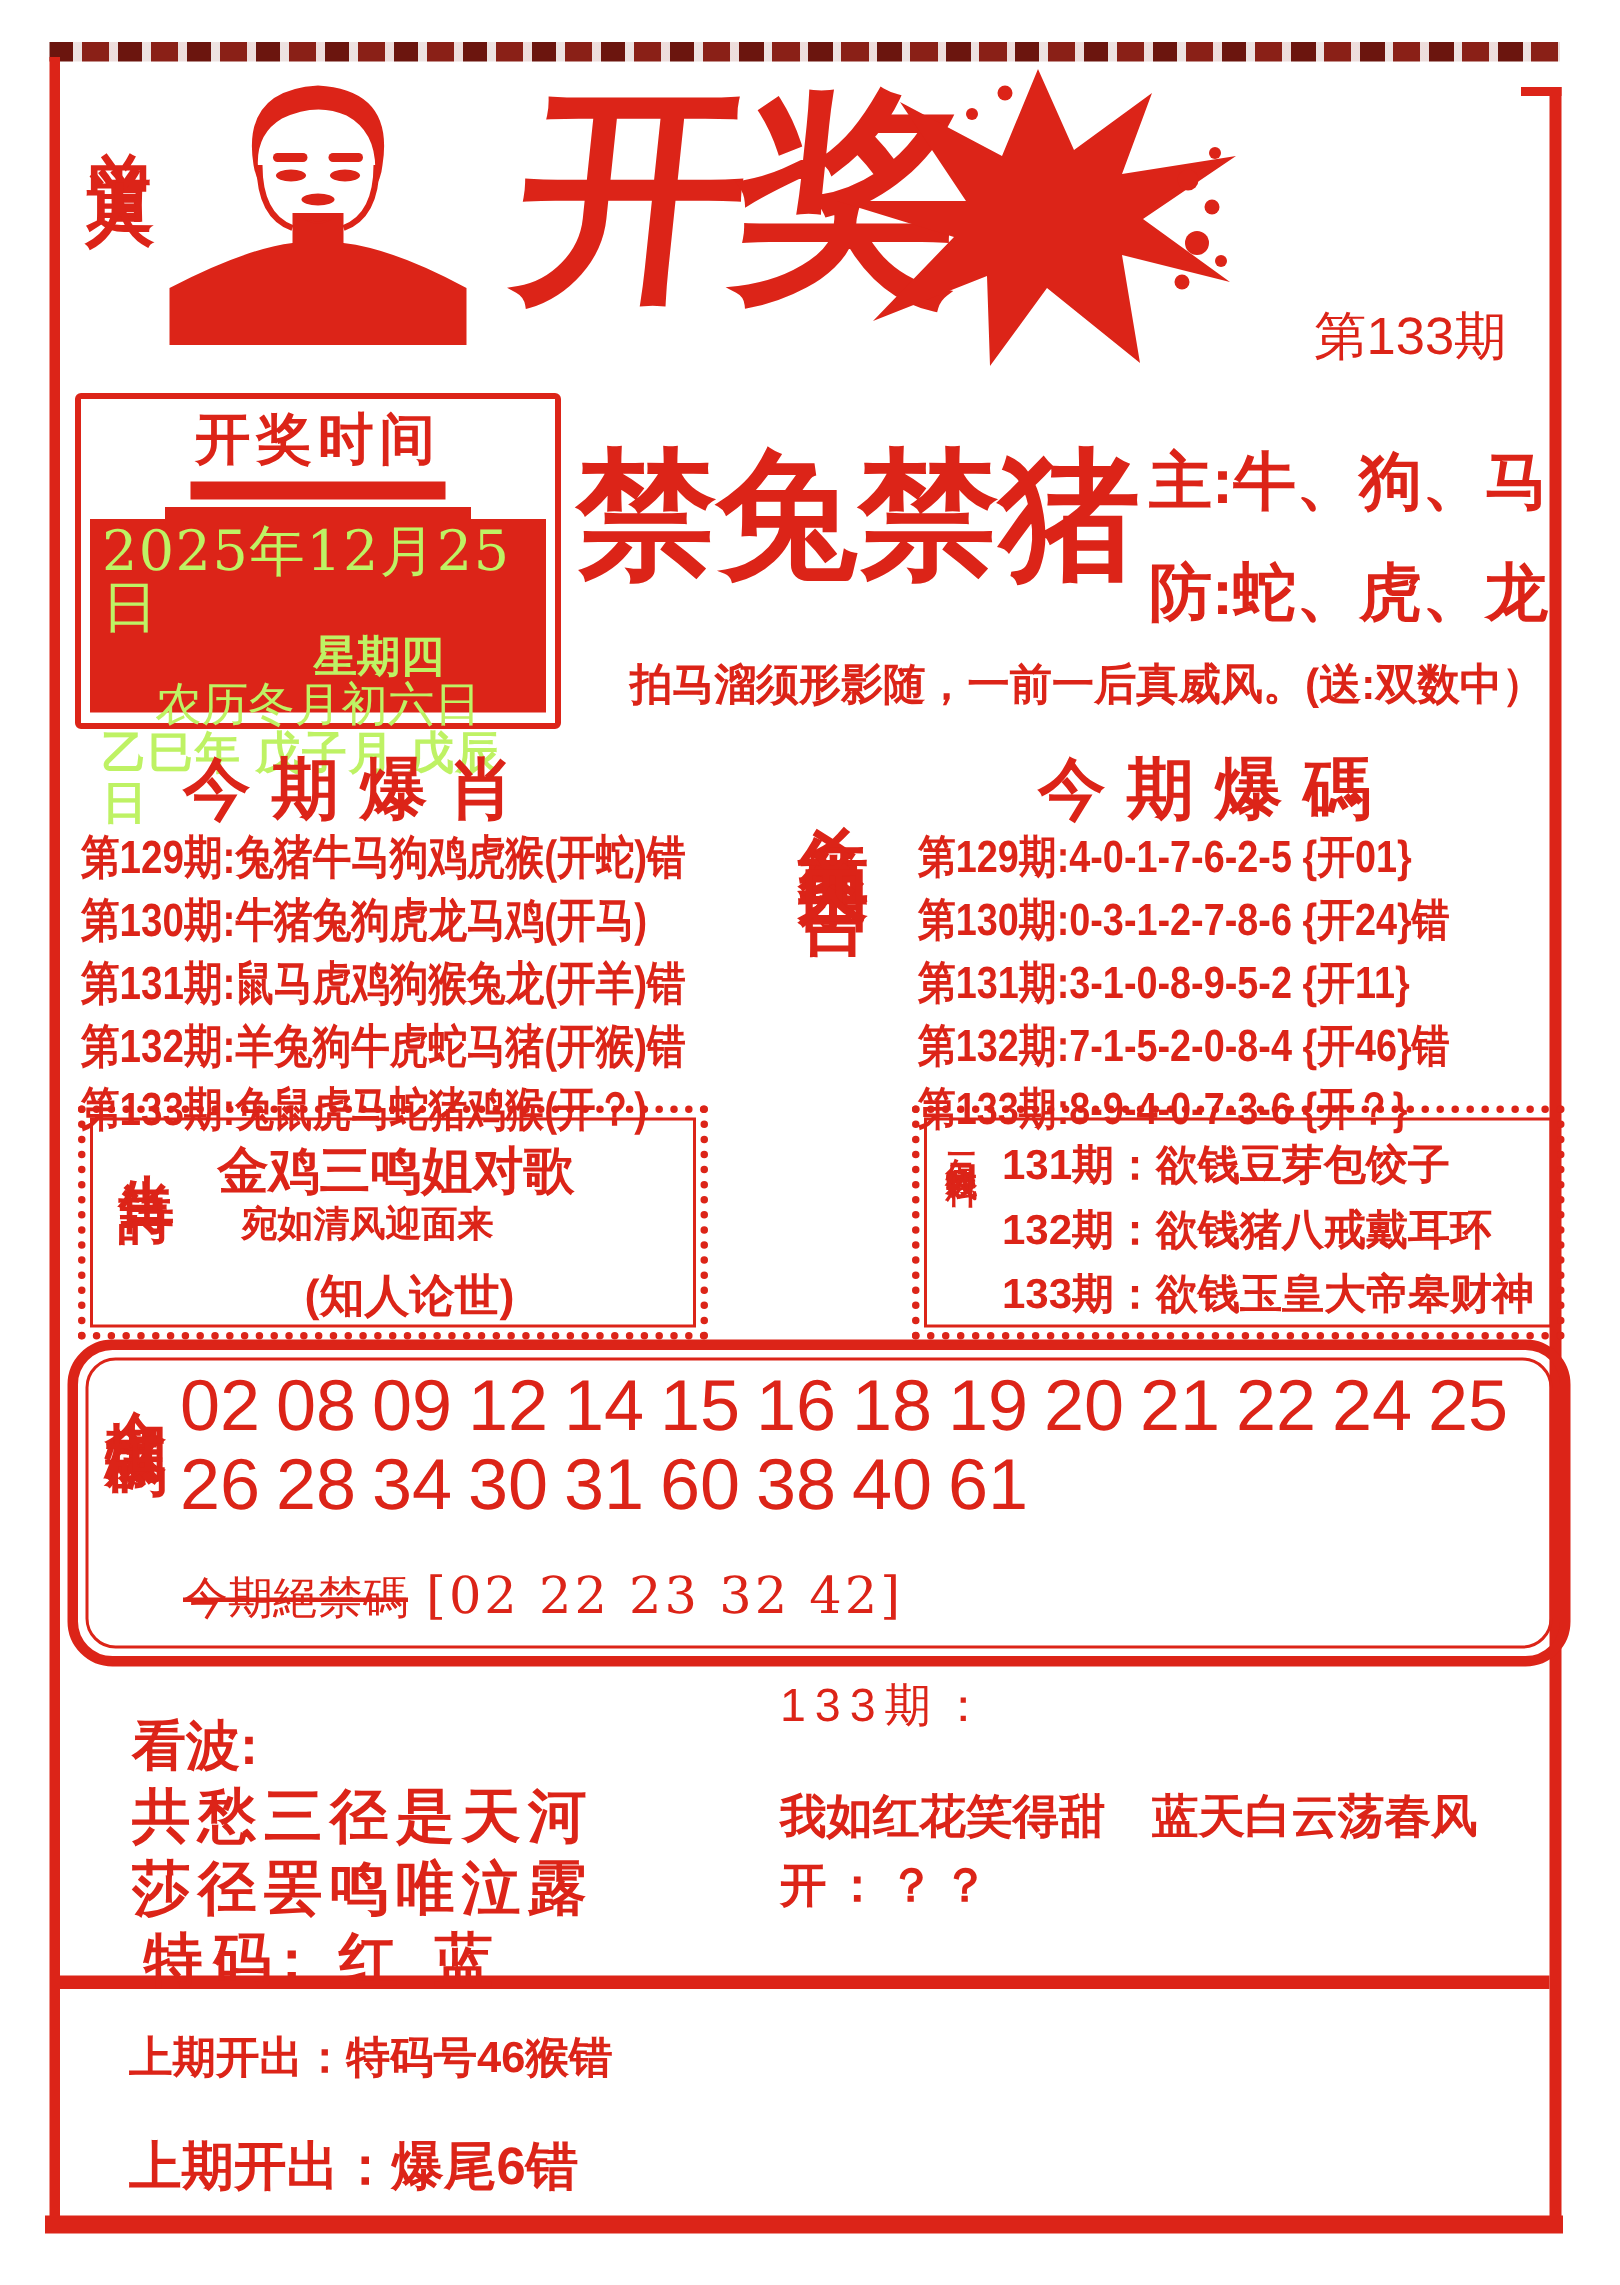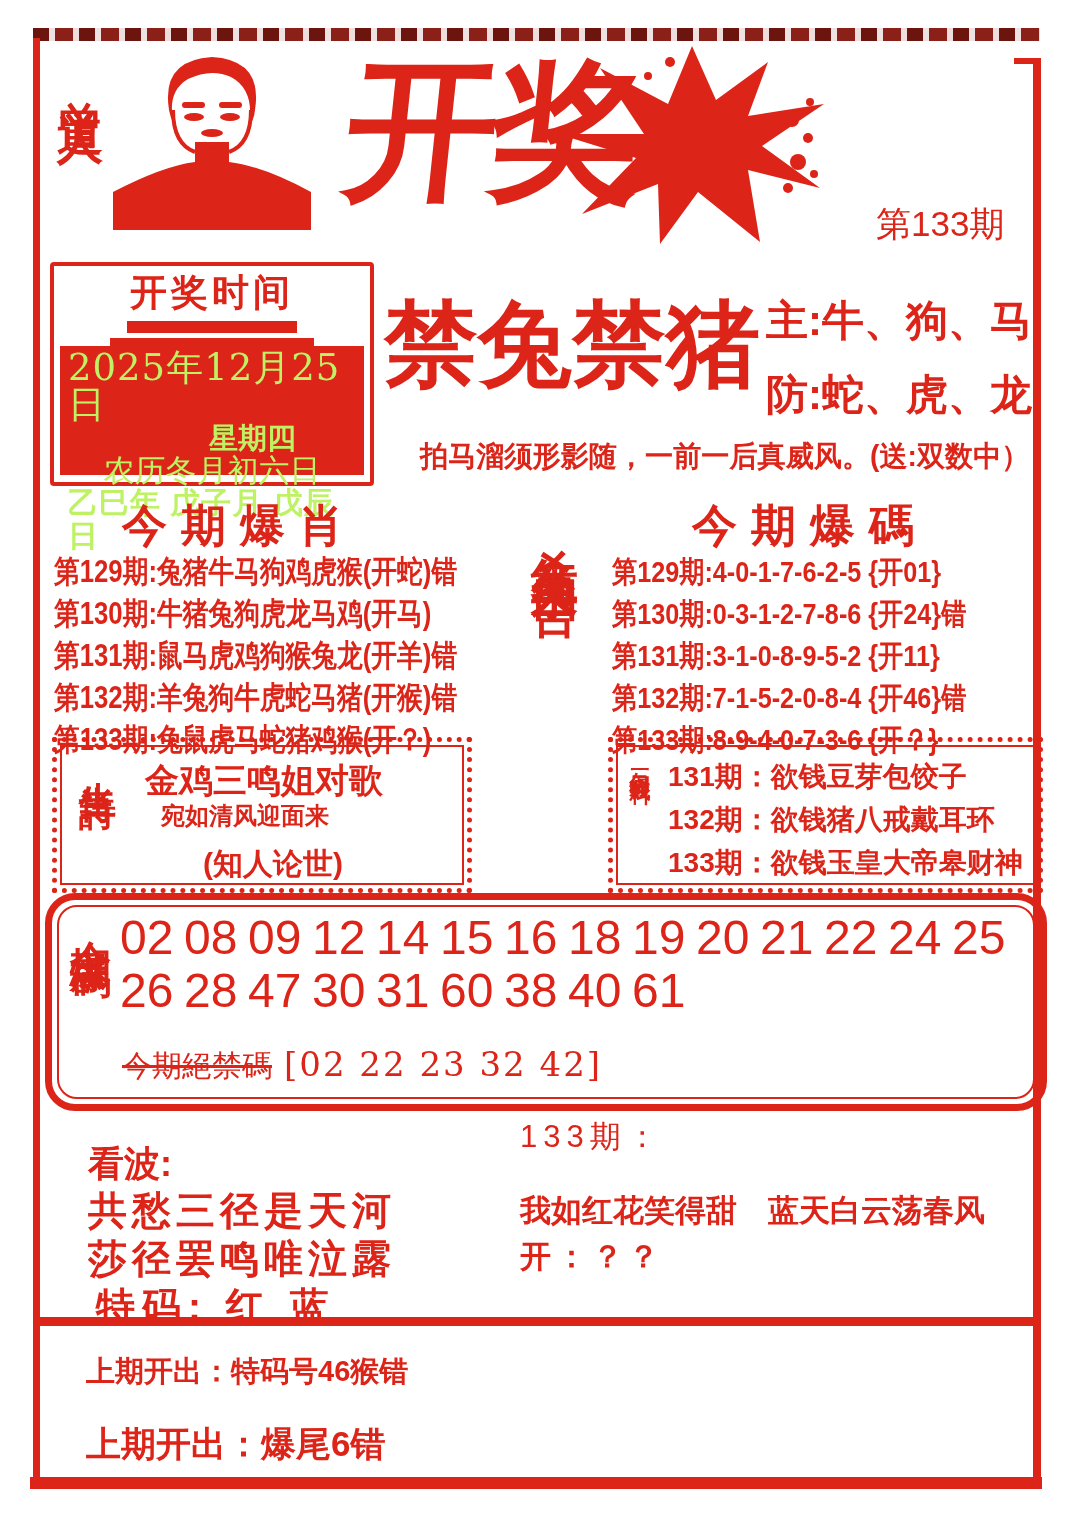--- a/index.html
+++ b/index.html
@@ -206,21 +206,21 @@
       <span class="num">19</span>
       <span class="num">20</span>
       <span class="num">21</span>
       <span class="num">22</span>
       <span class="num">24</span>
       <span class="num">25</span>
     </div>
     <div class="abs bm-row bm-row2">
       <span class="num">26</span>
       <span class="num">28</span>
-      <span class="num">47</span>
+      <span class="num">34</span>
       <span class="num">30</span>
       <span class="num">31</span>
       <span class="num">60</span>
       <span class="num">38</span>
       <span class="num">40</span>
       <span class="num">61</span>
     </div>
     <div class="abs bm-forbidden">
       <span class="strike serif">今期絕禁碼</span>
       <span class="forb-nums serif">[02 22 23 32 42]</span>

